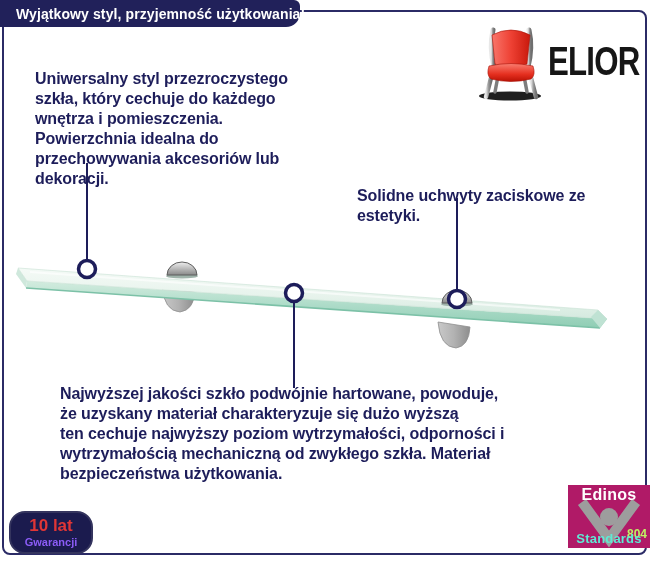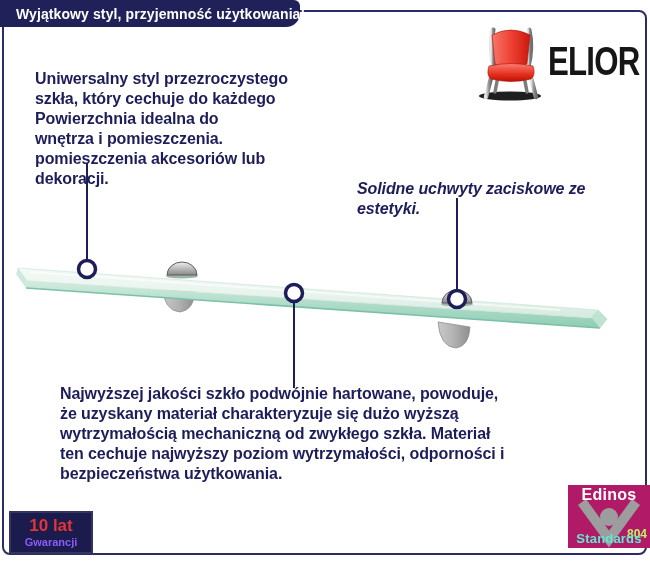--- a/index.html
+++ b/index.html
@@ -16,26 +16,26 @@
     border-radius:0 6px 14px 0;display:flex;align-items:center;z-index:5;
   }
   .banner span{color:#ffffff;font-weight:bold;font-size:14px;padding-left:16px;letter-spacing:0.1px;white-space:nowrap;}
   .logo-wrap{position:absolute;left:478px;top:10px;width:170px;height:92px;z-index:4;margin-top:13px;}
   .logo-text{
     position:absolute;left:70px;top:16px;font-size:40px;font-weight:bold;color:#161616;
     transform:scaleX(0.78);transform-origin:left center;letter-spacing:-1px;
   }
   .feature{position:absolute;color:#1d1d5a;font-weight:bold;font-size:16px;line-height:20px;letter-spacing:-0.1px;}
   .f1{left:35px;top:41px;margin-top:28px;}
-  .f2{left:357px;top:179px;font-style:italic;}
+  .f2{left:357px;top:186px;}
   .f3{left:60px;top:384px;}
   .shelf-svg{position:absolute;left:0;top:0;width:650px;height:564px;z-index:2;}
   .badge-warranty{
     position:absolute;left:9px;top:511px;width:84px;height:43px;background:#1b1b4e;
-    border:2px solid #34345e;border-radius:0;box-sizing:border-box;z-index:6;
+    border:2px solid #34345e;border-radius:16px;box-sizing:border-box;z-index:6;
     display:flex;flex-direction:column;align-items:center;justify-content:center;
   }
   .badge-warranty .w1{color:#e03636;font-weight:bold;font-size:17px;line-height:18px;}
   .badge-warranty .w2{color:#8b5cf6;font-weight:bold;font-size:11px;line-height:14px;}
   .badge-cert{
     position:absolute;left:568px;top:485px;width:82px;height:63px;background:#b01a67;z-index:6;
   }
   .badge-cert .cb-brand{
     position:absolute;left:0;top:1px;width:100%;text-align:center;
     color:#ffffff;font-weight:bold;font-size:16px;letter-spacing:0.3px;
@@ -87,36 +87,36 @@
       <path d="M 20,53 L 17,69" stroke="#7d7d7d" stroke-width="3.5" fill="none" stroke-linecap="round"></path>
       <path d="M 46,53 L 49,69" stroke="#7d7d7d" stroke-width="3.5" fill="none" stroke-linecap="round"></path>
       <path d="M 11,43 Q 33,38 55,43 Q 58,52 53,56 Q 33,61 13,56 Q 8,52 11,43 Z" fill="url(#redSeat)" stroke="#a81208" stroke-width="0.6"></path>
     </svg>
     <div class="logo-text">ELIOR</div>
   </div>
 
   <div class="feature f1">
     <div>Uniwersalny styl przezroczystego</div>
     <div>szkła, który cechuje do każdego</div>
+    <div>wnętrza i pomieszczenia.</div>
     <div>Powierzchnia idealna do</div>
-    <div>wnętrza i pomieszczenia.</div>
-    <div>pomieszczenia akcesoriów lub</div>
+    <div>przechowywania akcesoriów lub</div>
     <div>dekoracji.</div>
   </div>
 
   <div class="feature f2">
     <div>Solidne uchwyty zaciskowe ze</div>
     <div>estetyki.</div>
   </div>
 
   <div class="feature f3">
     <div>Najwyższej jakości szkło podwójnie hartowane, powoduje,</div>
     <div>że uzyskany materiał charakteryzuje się dużo wyższą</div>
+    <div>ten cechuje najwyższy poziom wytrzymałości, odporności i</div>
     <div>wytrzymałością mechaniczną od zwykłego szkła. Materiał</div>
-    <div>ten cechuje najwyższy poziom wytrzymałości, odporności i</div>
     <div>bezpieczeństwa użytkowania.</div>
   </div>
 
   <svg class="shelf-svg" viewBox="0 0 650 564">
     <defs>
       <linearGradient id="glassTop" x1="0" y1="0" x2="0" y2="1">
         <stop offset="0" stop-color="#f4faf6"></stop>
           <stop offset="0.55" stop-color="#e7f3ec"></stop>
           <stop offset="1" stop-color="#d4eadf"></stop>
       </linearGradient>

